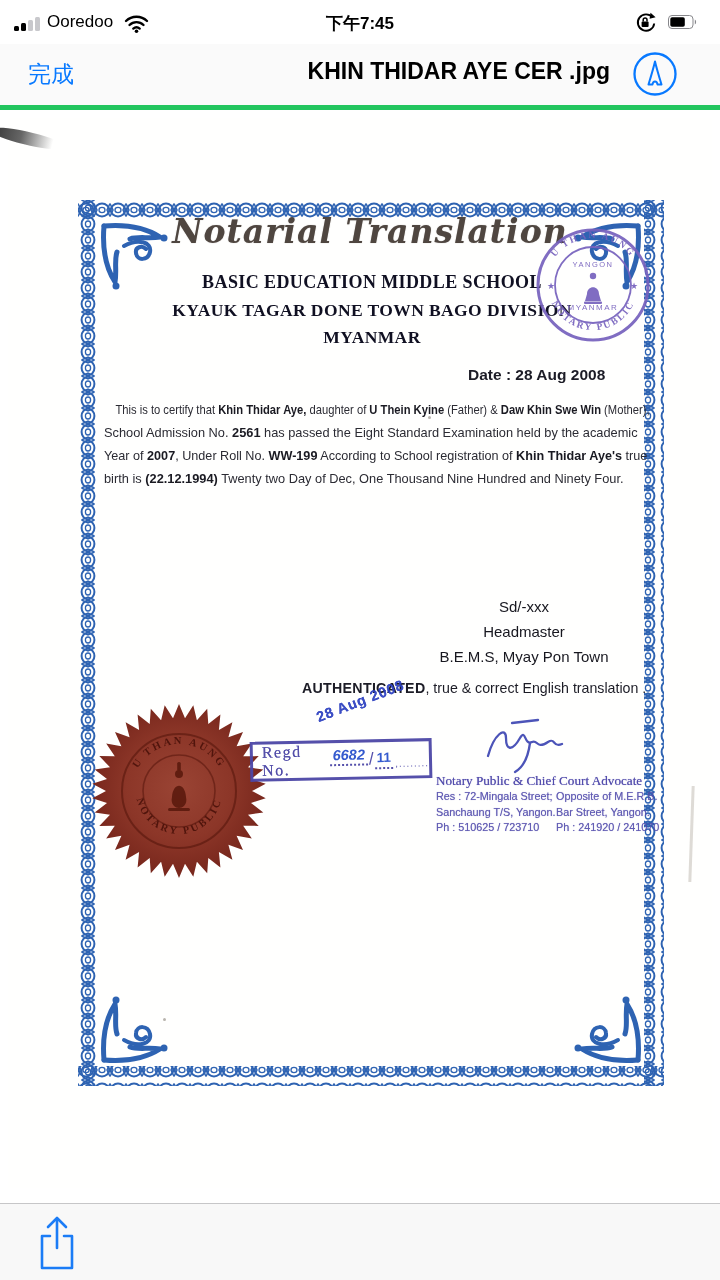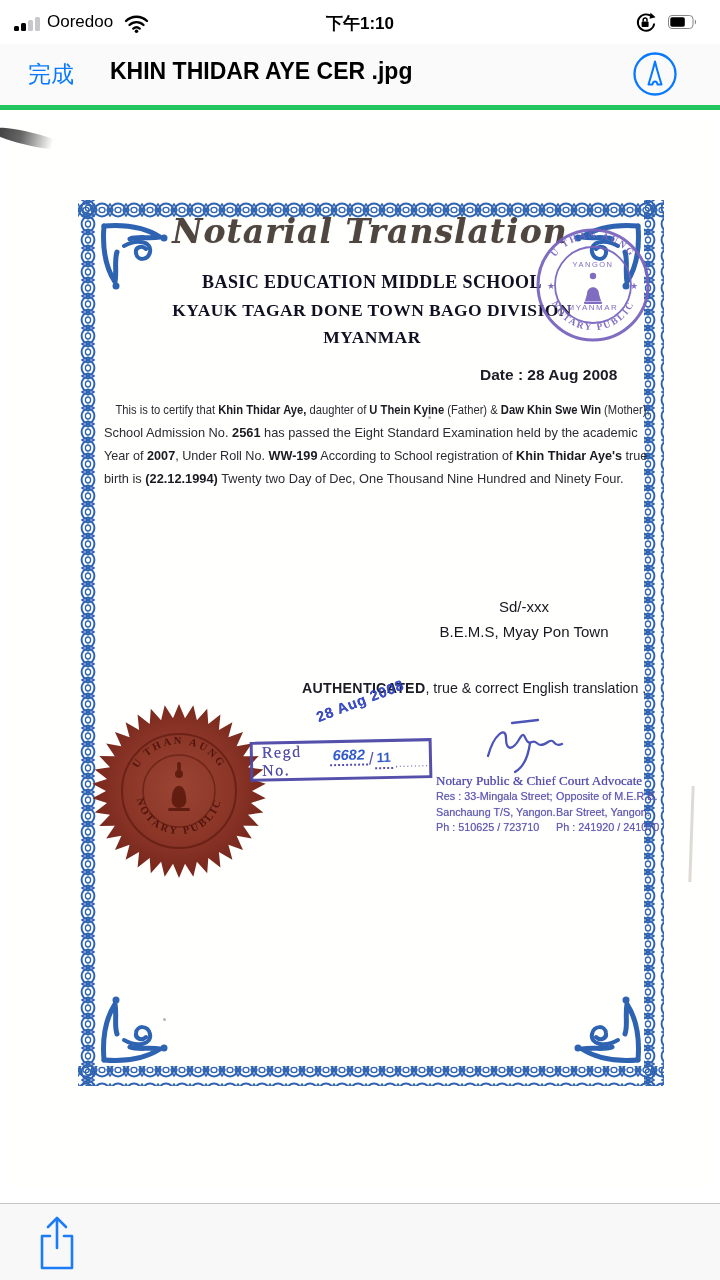--- a/index.html
+++ b/index.html
@@ -11,21 +11,21 @@
   #status-bar{left:0;top:0;width:720px;height:44px;background:#fff;}
   #carrier{left:47px;top:12px;font-size:17px;color:#000;}
   #time{left:0;top:12px;width:720px;text-align:center;font-size:17px;font-weight:700;color:#000;}
   .sigbar{background:#000;border-radius:1.5px;position:absolute;bottom:0;}
   #signal{left:14px;top:17px;width:27px;height:14px;}
   .sig-off{background:#c8c8cc;}
 
   
   #nav-bar{left:0;top:44px;width:720px;height:66px;background:#fafafa;border-bottom:5px solid #22c55e;box-sizing:border-box;}
   #done-button{left:28px;top:15px;font-size:23px;color:#0879ff;cursor:pointer;}
-  #doc-title{left:110px;top:14px;width:500px;text-align:left;font-size:23px;font-weight:700;color:#000;white-space:nowrap;}
+  #doc-title{left:110px;top:14px;width:500px;text-align:right;font-size:23px;font-weight:700;color:#000;white-space:nowrap;}
 
   
   #content{left:0;top:110px;width:720px;height:1093px;background:#fff;}
   #scan-page{left:8px;top:8px;width:704px;height:1070px;background:#fffffe;}
   #wedge{left:-8px;top:22px;width:72px;height:13px;border-radius:45%;
          background:linear-gradient(to right,#222 0%,#555 40%,rgba(150,150,150,0) 85%);
          transform:rotate(13deg);opacity:.9;}
   #streak{left:690px;top:676px;width:3px;height:96px;background:#b6afa6;opacity:.45;transform:rotate(2deg);}
   .speck{width:3px;height:3px;border-radius:50%;background:#9a948c;opacity:.7;}
 
@@ -35,21 +35,21 @@
     font-family:"DejaVu Serif",serif;font-style:italic;font-weight:700;font-size:33px;
     color:#4f4640;letter-spacing:1px;text-shadow:0 0 1px rgba(79,70,64,.45);}
   .school-line{left:92px;width:560px;text-align:center;font-family:"Liberation Serif",serif;
     font-weight:700;color:#101022;letter-spacing:.4px;}
   #school1{top:162px;font-size:18px;}
   #school2{top:190px;font-size:17.5px;}
   #school3{top:217px;font-size:17.5px;}
 
   #purple-stamp{left:534px;top:116px;width:118px;height:118px;opacity:.92;}
 
-  #date-line{left:480px;top:256px;font-size:15.5px;font-weight:700;color:#1c1c26;}
+  #date-line{left:468px;top:256px;font-size:15.5px;font-weight:700;color:#1c1c26;}
 
   #cert-body{left:104px;top:288px;width:546px;font-size:12.8px;color:#2b2b33;}
   .cert-line{line-height:23px;height:23px;}
   .cert-line.indent{text-indent:13px;}
   .fitline{white-space:nowrap;transform-origin:0 50%;display:block;}
   .cert-line b{font-weight:700;color:#1a1a22;}
 
   #sd-block{left:404px;top:484px;width:240px;text-align:center;color:#17171f;}
   #sd-block div{line-height:25px;font-size:15px;}
 
@@ -99,21 +99,21 @@
       <div class="sigbar sig-off" style="left:14px;width:4.5px;height:11px;"></div>
       <div class="sigbar sig-off" style="left:21px;width:4.5px;height:14px;"></div>
     </div>
     <span id="carrier" class="abs">Ooredoo</span>
     <svg class="abs" style="left:124px;top:14px;" width="25" height="19" viewBox="0 0 25 19">
       <path d="M2,7 A15,15 0 0 1 23,7" fill="none" stroke="#000" stroke-width="2.4" stroke-linecap="round"></path>
       <path d="M5.5,11 A10,10 0 0 1 19.5,11" fill="none" stroke="#000" stroke-width="2.4" stroke-linecap="round"></path>
       <path d="M9.3,14.6 A5,5 0 0 1 15.7,14.6" fill="none" stroke="#000" stroke-width="2.4" stroke-linecap="round"></path>
       <circle cx="12.5" cy="17.2" r="1.8" fill="#000"></circle>
     </svg>
-    <div id="time" class="abs">下午1:10</div>
+    <div id="time" class="abs">下午7:45</div>
     <svg class="abs" style="left:634px;top:12px;" width="22" height="22" viewBox="0 0 22 22">
       <path d="M18.5,5.5 A8.2,8.2 0 1 0 20.2,11.5" fill="none" stroke="#000" stroke-width="1.9"></path>
       <polygon points="16.5,0.8 21.6,5.2 15.6,6.8" fill="#000"></polygon>
       <rect x="7.6" y="9.4" width="7" height="5.6" rx="1" fill="#000"></rect>
       <path d="M9.2,9.4 V7.8 A1.9,1.9 0 0 1 13,7.8 V9.4" fill="none" stroke="#000" stroke-width="1.5"></path>
     </svg>
     <svg class="abs" style="left:668px;top:15px;" width="30" height="14" viewBox="0 0 30 14">
       <rect x="0.5" y="0.5" width="24.5" height="13" rx="3.5" fill="none" stroke="#87878b" stroke-width="1"></rect>
       <rect x="2.3" y="2.3" width="14.5" height="9.4" rx="1.8" fill="#000"></rect>
       <path d="M26.8,4.5 A3,3 0 0 1 26.8,9.5 Z" fill="#87878b"></path>
@@ -199,20 +199,21 @@
 
     <div id="cert-body" class="abs">
         <div class="cert-line fitline indent" style="transform: scaleX(0.876);"><span>This is to certify that </span><b>Khin Thidar Aye,</b><span> daughter of </span><b>U Thein Kyine</b><span> (Father) &amp; </span><b>Daw Khin Swe Win</b><span> (Mother),</span></div>
         <div class="cert-line fitline"><span>School Admission No. </span><b>2561</b><span> has passed the Eight Standard Examination held by the academic</span></div>
         <div class="cert-line fitline" style="transform: scaleX(0.987);"><span>Year of </span><b>2007</b><span>, Under Roll No. </span><b>WW-199</b><span> According to School registration of </span><b>Khin Thidar Aye's</b><span> true</span></div>
         <div class="cert-line fitline"><span>birth is  </span><b>(22.12.1994)</b><span>  Twenty two Day of Dec, One Thousand Nine Hundred and Ninety Four.</span></div>
       </div>
 
     <div id="sd-block" class="abs">
       <div>Sd/-xxx</div>
+      <div>Headmaster</div>
       <div>B.E.M.S, Myay Pon Town</div>
     </div>
 
     <div id="auth-line" class="abs fitline">
       <b>AUTHENTICATED</b><span>, true  &amp;  correct  English  translation .</span>
     </div>
 
     <svg id="red-seal" class="abs" viewBox="0 0 178 178">
       <defs>
         <radialGradient id="sealGrad" cx="50%" cy="48%" r="55%">
@@ -254,21 +255,21 @@
       <g stroke="#4c54b8" stroke-width="2.3" fill="none" stroke-linecap="round">
         <path d="M34,7 L60,4"></path>
         <path d="M10,40 C16,18 28,10 28,22 C28,34 34,36 42,22 C48,12 46,30 54,26 C60,23 58,34 70,26 C78,21 74,32 84,28"></path>
         <path d="M52,27 C50,42 44,52 37,56"></path>
       </g>
     </svg>
 
     <div id="notary-block" class="abs">
       <div id="notary-title" class="fitline">Notary Public &amp; Chief Court Advocate</div>
       <div class="addr-row">
-        <span class="addr-left">Res : 33-Mingala Street;</span>
+        <span class="addr-left">Res : 72-Mingala Street;</span>
         <span class="addr-right">Opposite of M.E.R.B.</span>
       </div>
       <div class="addr-row">
         <span class="addr-left">Sanchaung T/S, Yangon.</span>
         <span class="addr-right">Bar Street, Yangon.</span>
       </div>
       <div class="addr-row">
         <span class="addr-left">Ph :  510625 / 723710</span>
         <span class="addr-right">Ph : 241920 / 241070</span>
       </div>

